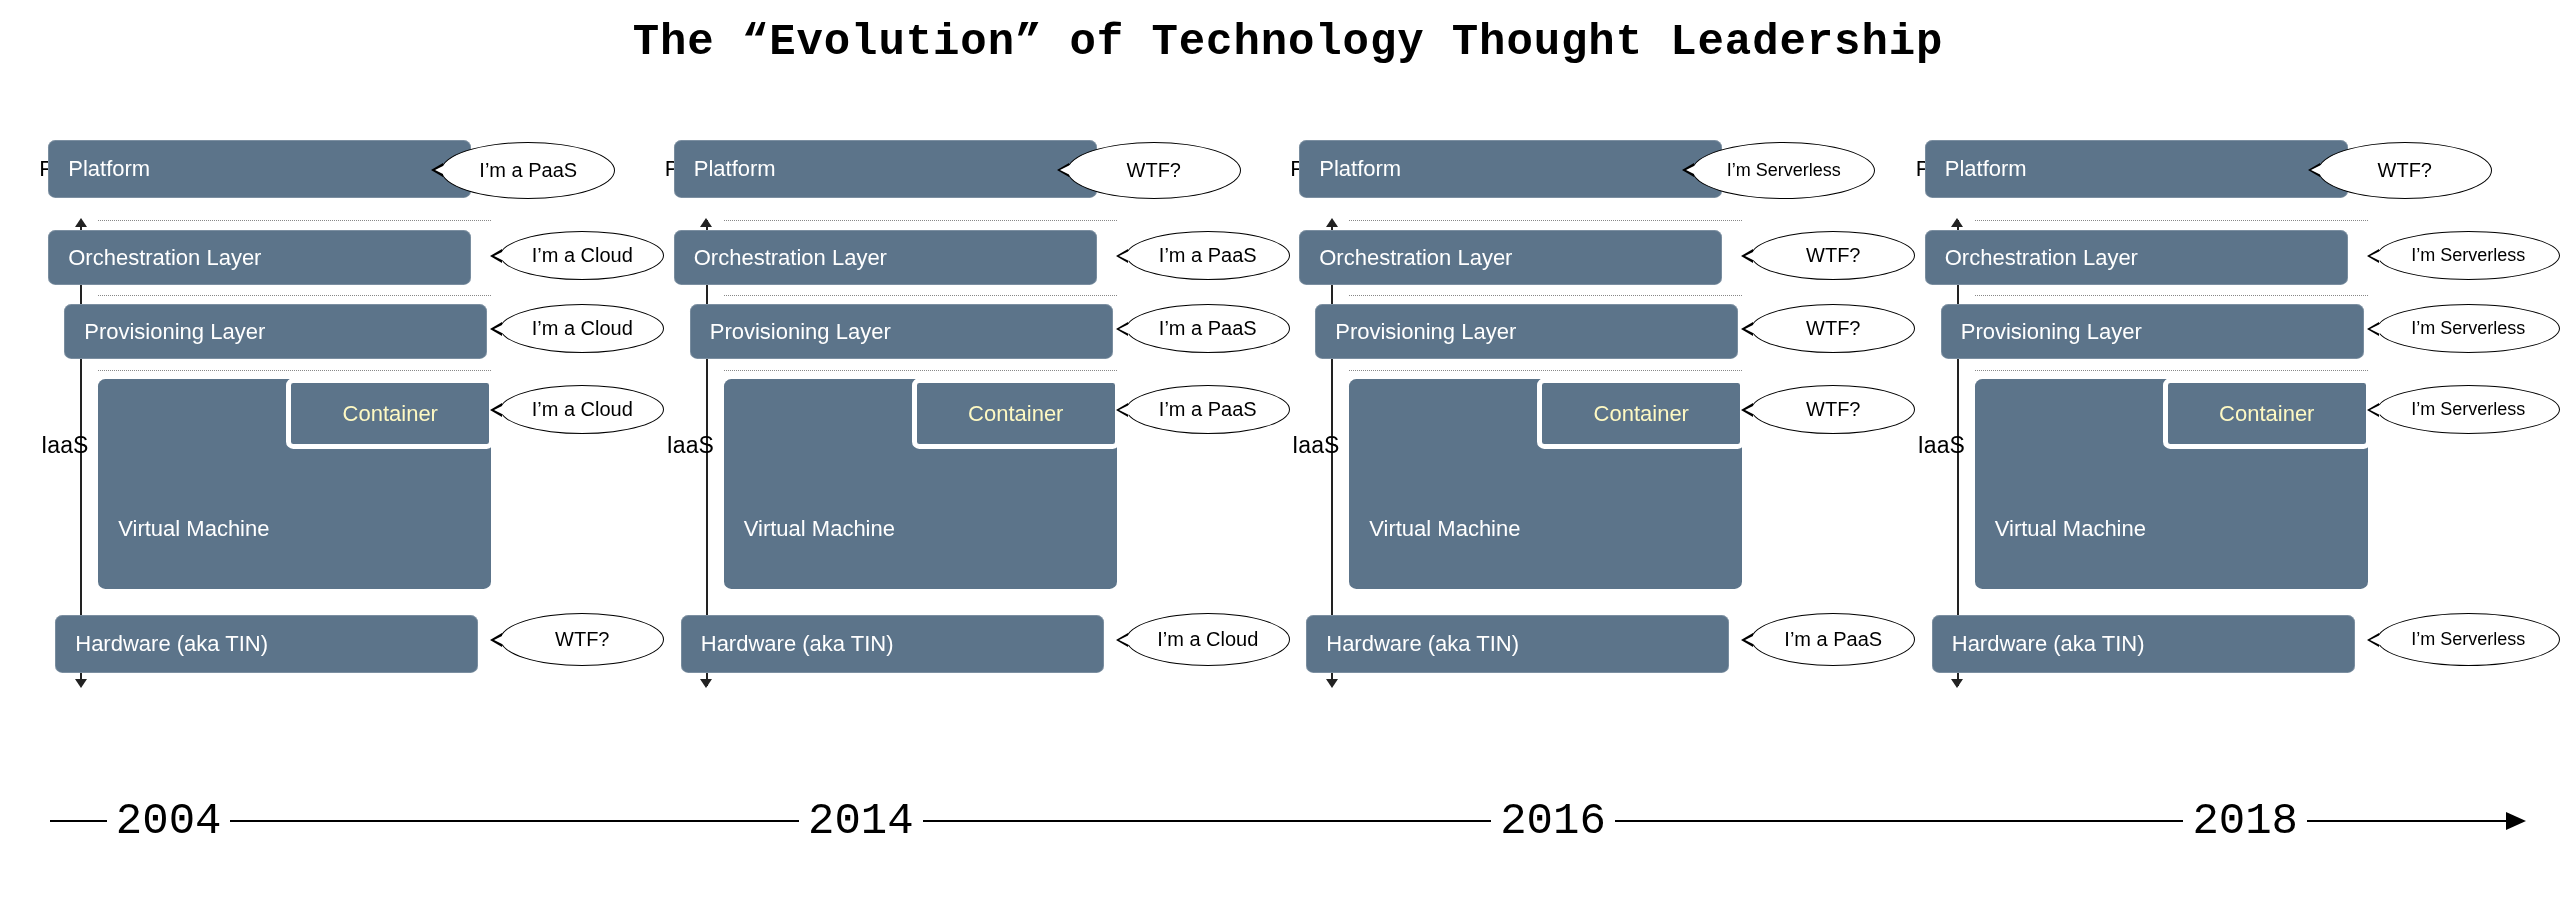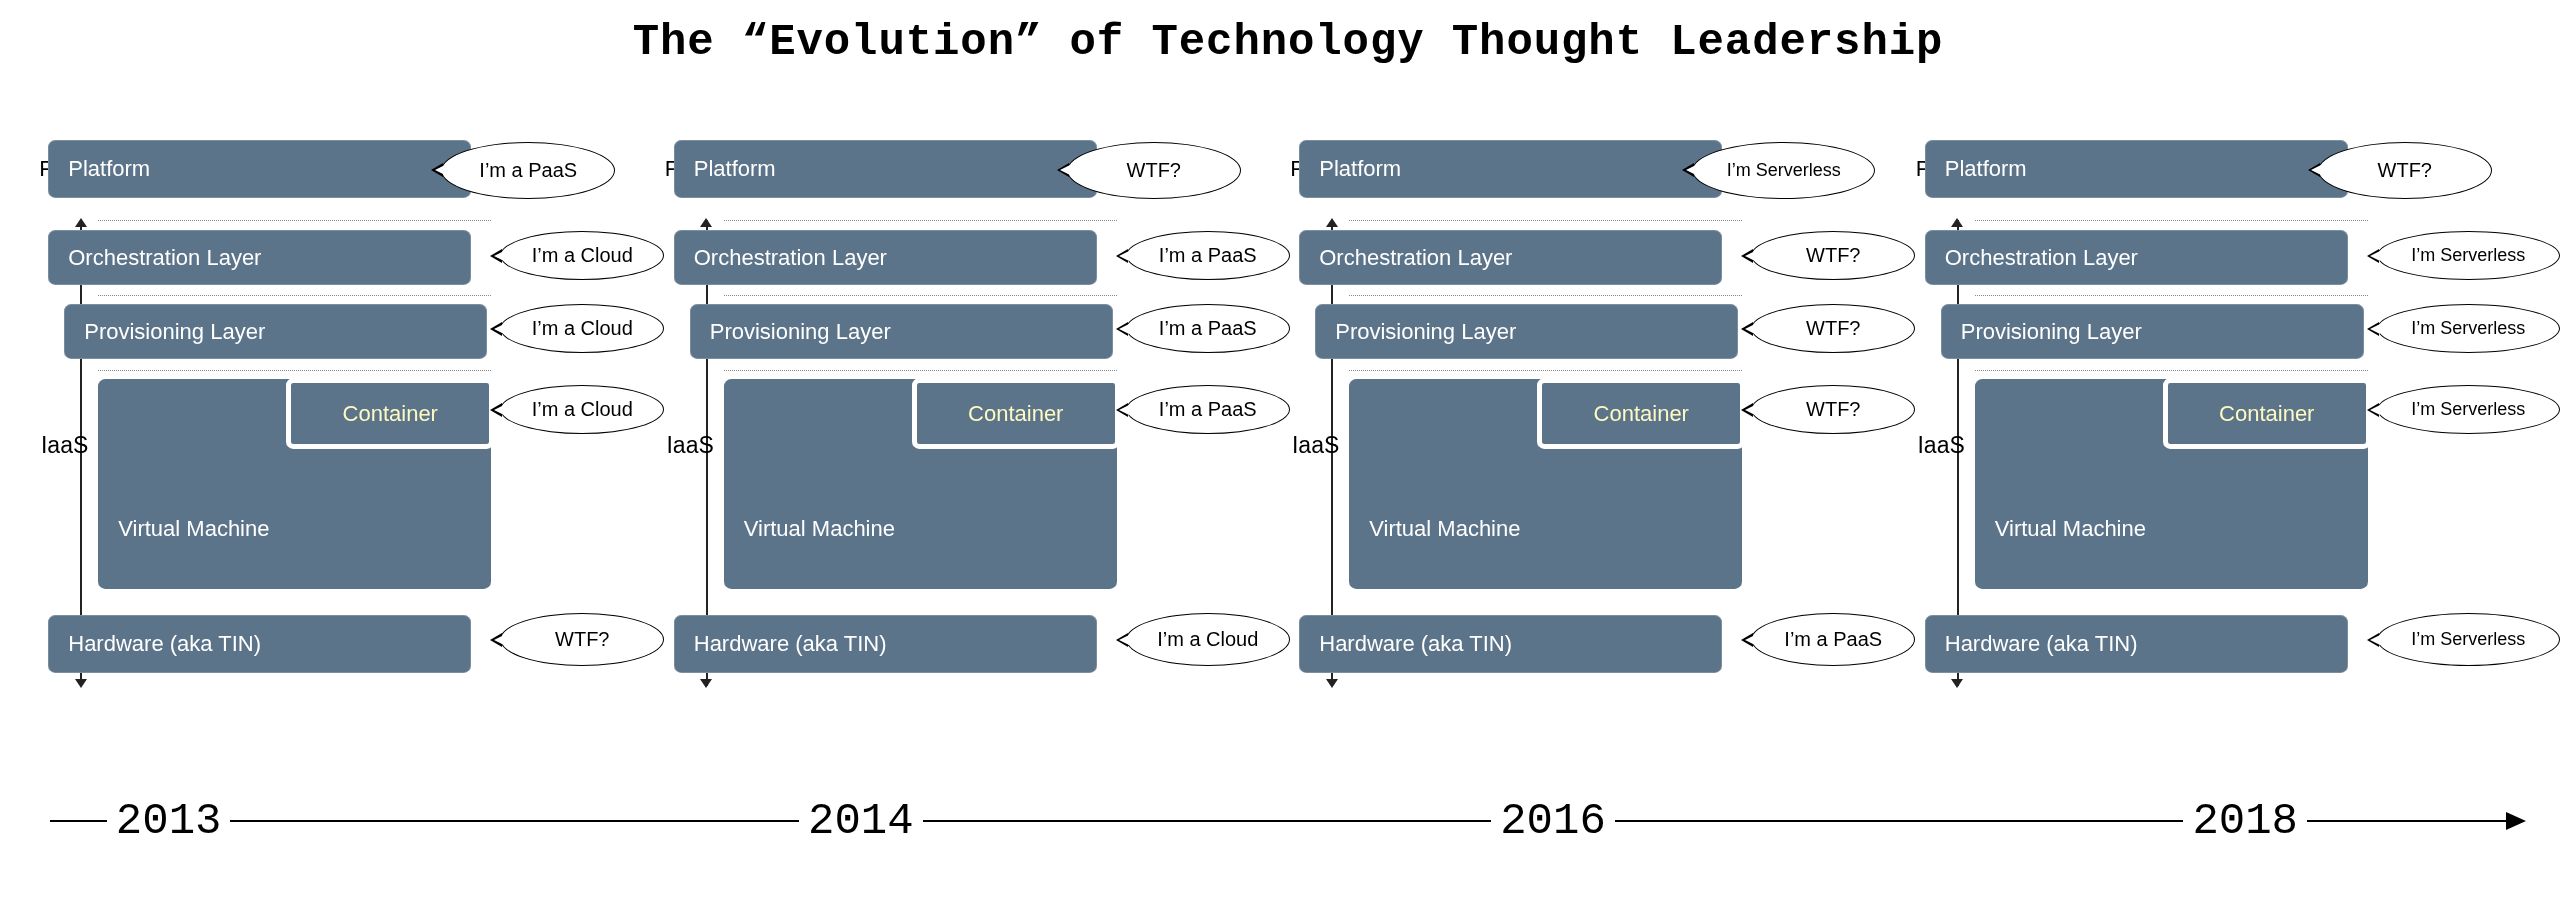--- a/index.html
+++ b/index.html
@@ -114,21 +114,21 @@
     border-radius: 7.3px;
     display: flex;
     align-items: center;
     justify-content: center;
     border: 5.5px solid #fff;
     top: 238px;
     left: 238px;
     width: 208px;
     height: 71px;
   }
-  .layer.hardware { top: 475px; height: 58px; }
+  .layer.hardware { top: 475px; height: 58px; margin-left: 7px; }
   .dotted-top {
     position: absolute;
     border-top: 1.8px dotted #888;
     left: 50px;
     width: 393px;
   }
   .dotted1 { top: 80px; }
   .dotted2 { top: 155px; }
   .dotted3 { top: 230px; }
   
@@ -360,21 +360,21 @@
     <div class="bubble b-orch serverless">I’m Serverless</div>
     <div class="bubble b-prov serverless">I’m Serverless</div>
     <div class="bubble b-container serverless">I’m Serverless</div>
     <div class="bubble b-hardware serverless">I’m Serverless</div>
   </div>
 
 </div>
 
 <div class="timeline">
   <div class="line" style="flex:0.1"></div>
-  <div class="year">2013</div>
+  <div class="year">2004</div>
   <div class="line"></div>
   <div class="year">2014</div>
   <div class="line"></div>
   <div class="year">2016</div>
   <div class="line"></div>
   <div class="year">2018</div>
   <div class="line" style="flex:0.35"></div>
   <div class="arrowhead"></div>
 </div>
 

